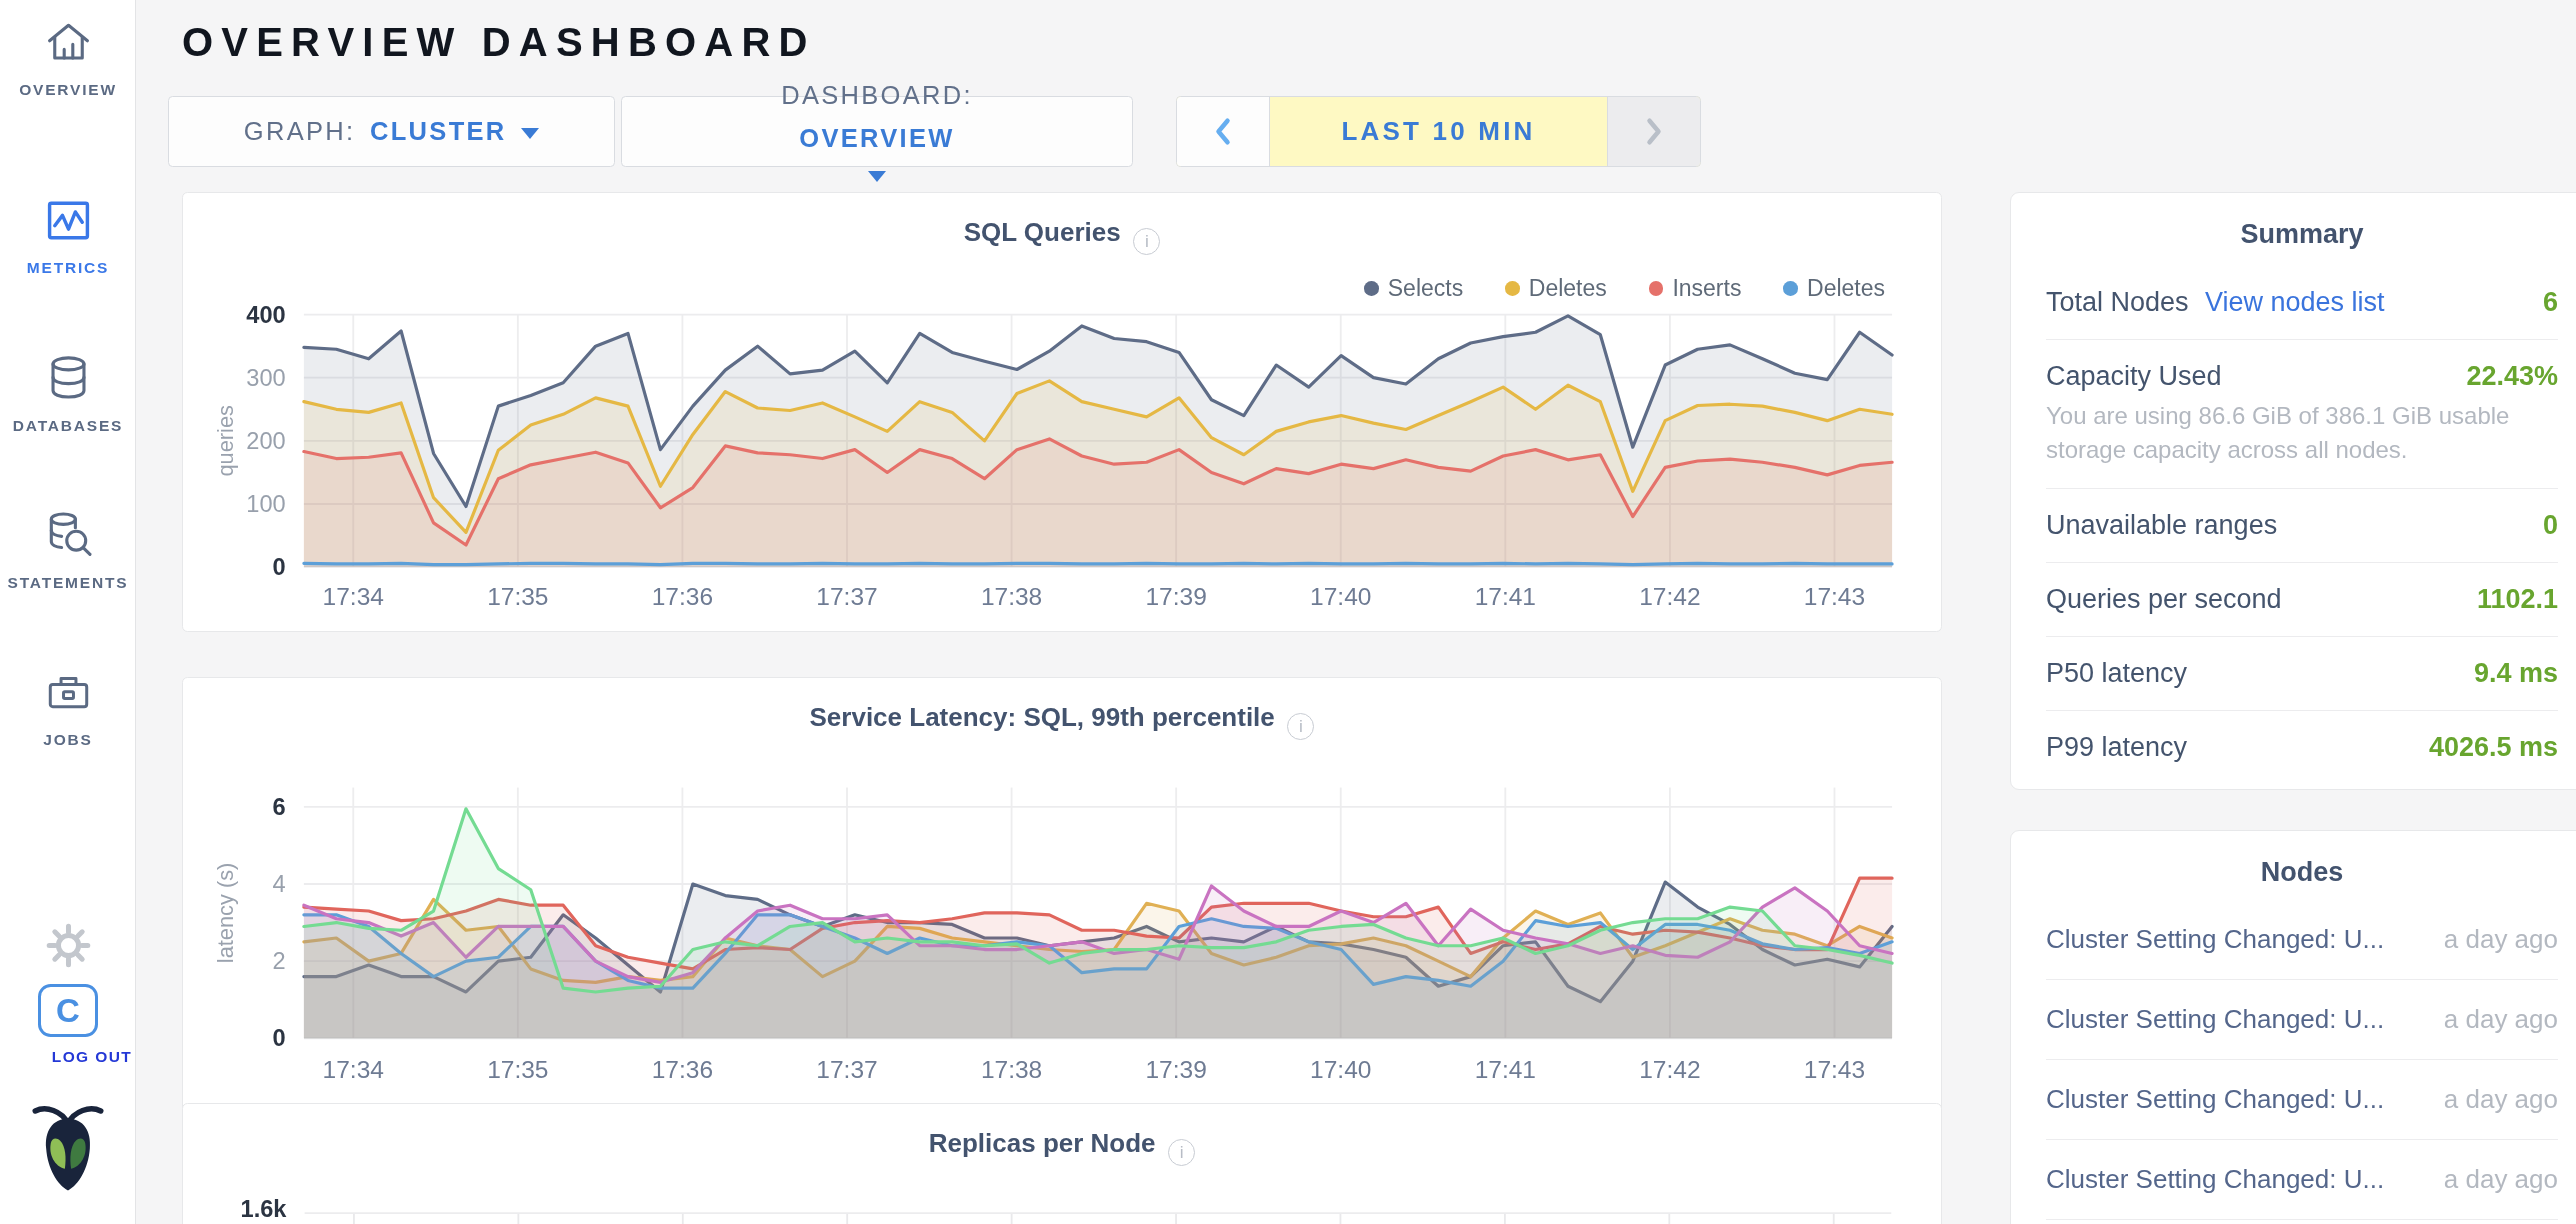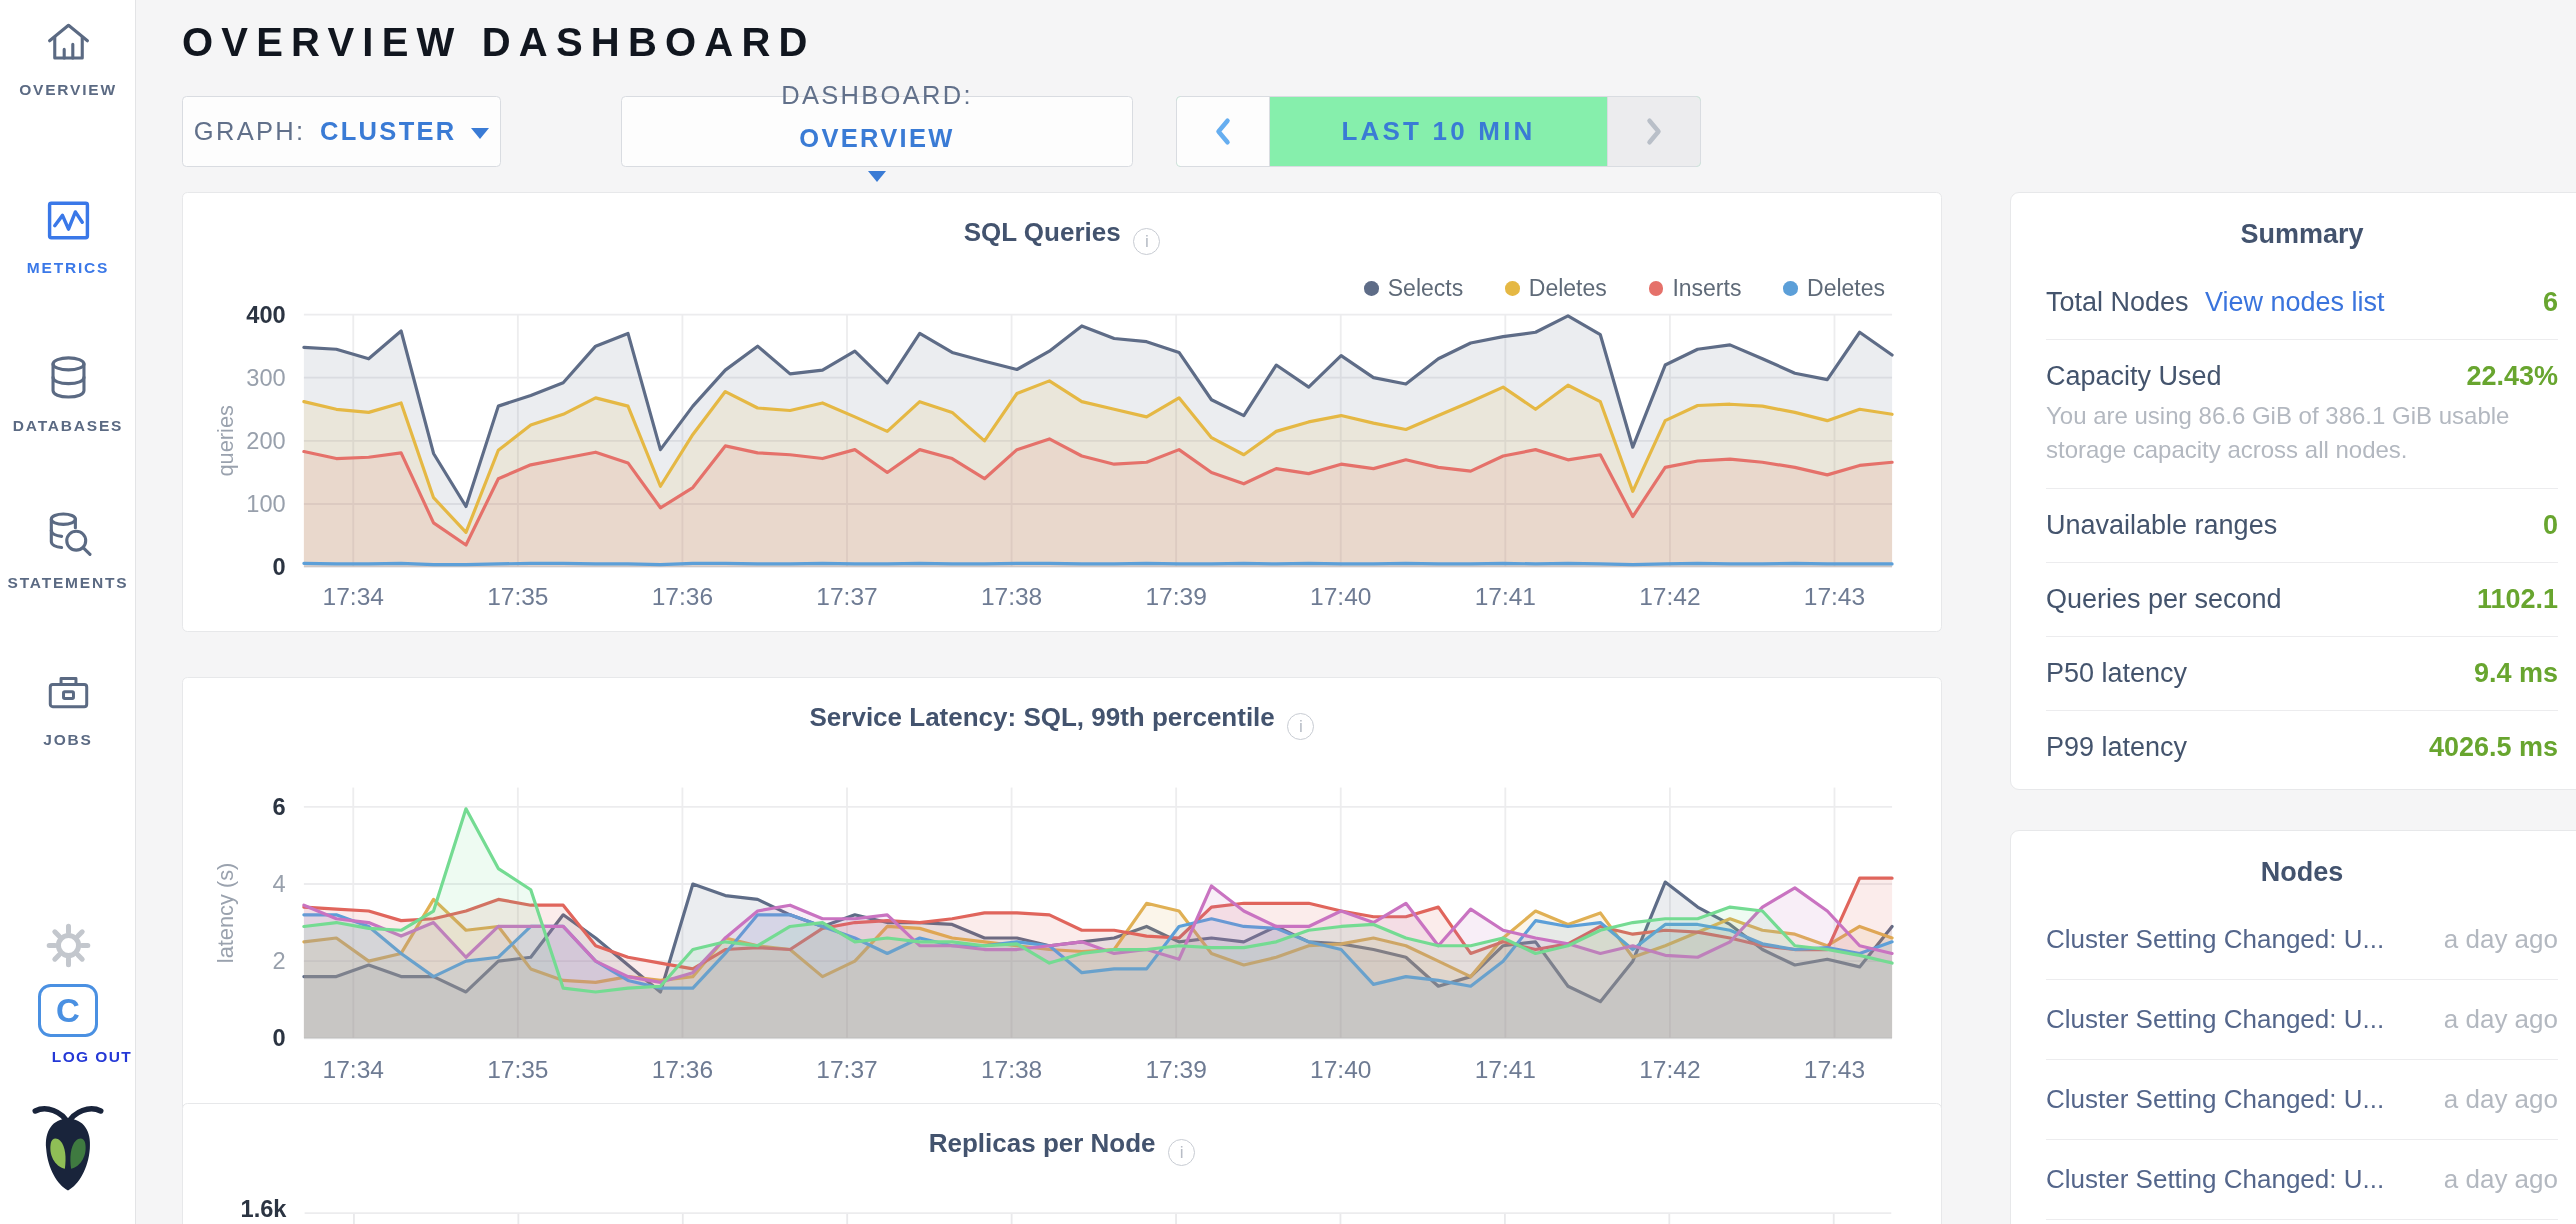--- a/index.html
+++ b/index.html
@@ -27,28 +27,28 @@
     color:#4a90e2; font-size:33px; font-weight:bold; display:flex; align-items:center;
     justify-content:center; background:#fff; }
   .logout-label { color:#2438d6; letter-spacing:1.4px;margin-left:48px; }
   .logo { position:absolute; top:1102px; left:0; width:136px; display:flex; justify-content:center; }
   
   .page-title { position:absolute; left:182px; top:20px; font-size:40px; font-weight:800;
     letter-spacing:8.2px; color:#11161f; white-space:nowrap; }
   .select-box { position:absolute; top:96px; height:71px; border:0.9px solid #d9dce1;
     border-radius:4.5px; background:#fdfdfd; display:flex; align-items:center; justify-content:center;
     gap:14.6px; font-size:25.5px; letter-spacing:2.3px; cursor:pointer; }
-  .sb-graph { left:182px; width:319px; }
+  .sb-graph { left:168px; width:447px; }
   .sb-dash  { left:621px; width:512px;flex-direction:column; }
   .sel-label { color:#61708a; }
   .sel-value { color:#3a7bd5; font-weight:600; }
   .caret { width:0; height:0; border-left:9px solid transparent; border-right:9px solid transparent;
     border-top:11px solid #3a7bd5; margin-top:3.6px; }
   .timewindow { position:absolute; left:1176px; top:96px; width:525px; height:71px;
-    border:0.9px solid #d9dce1; border-radius:4.5px; background:#86efac; display:flex; overflow:hidden; }
+    border:0.9px solid #d9dce1; border-radius:4.5px; background:#fef9c3; display:flex; overflow:hidden; }
   .tw-btn { width:93px; border:none; background:#fdfdfd; display:flex; align-items:center;
     justify-content:center; cursor:pointer; }
   .tw-btn.prev { border-right:0.9px solid #d9dce1; }
   .tw-btn.next { border-left:0.9px solid #d9dce1; background:#ececee; cursor:default; }
   .tw-label { flex:1; display:flex; align-items:center; justify-content:center; color:#3a7bd5;
     font-size:26px; font-weight:bold; letter-spacing:3.2px; cursor:pointer; }
   
   .card { position:absolute; background:#fff; border:0.9px solid #e7e8ea; border-radius:5.5px; }
   .card-0 { left:182px; top:192px;  width:1760px; height:440px; }
   .card-1 { left:182px; top:649px;  width:1760px; height:560px;margin-top:28px; }

